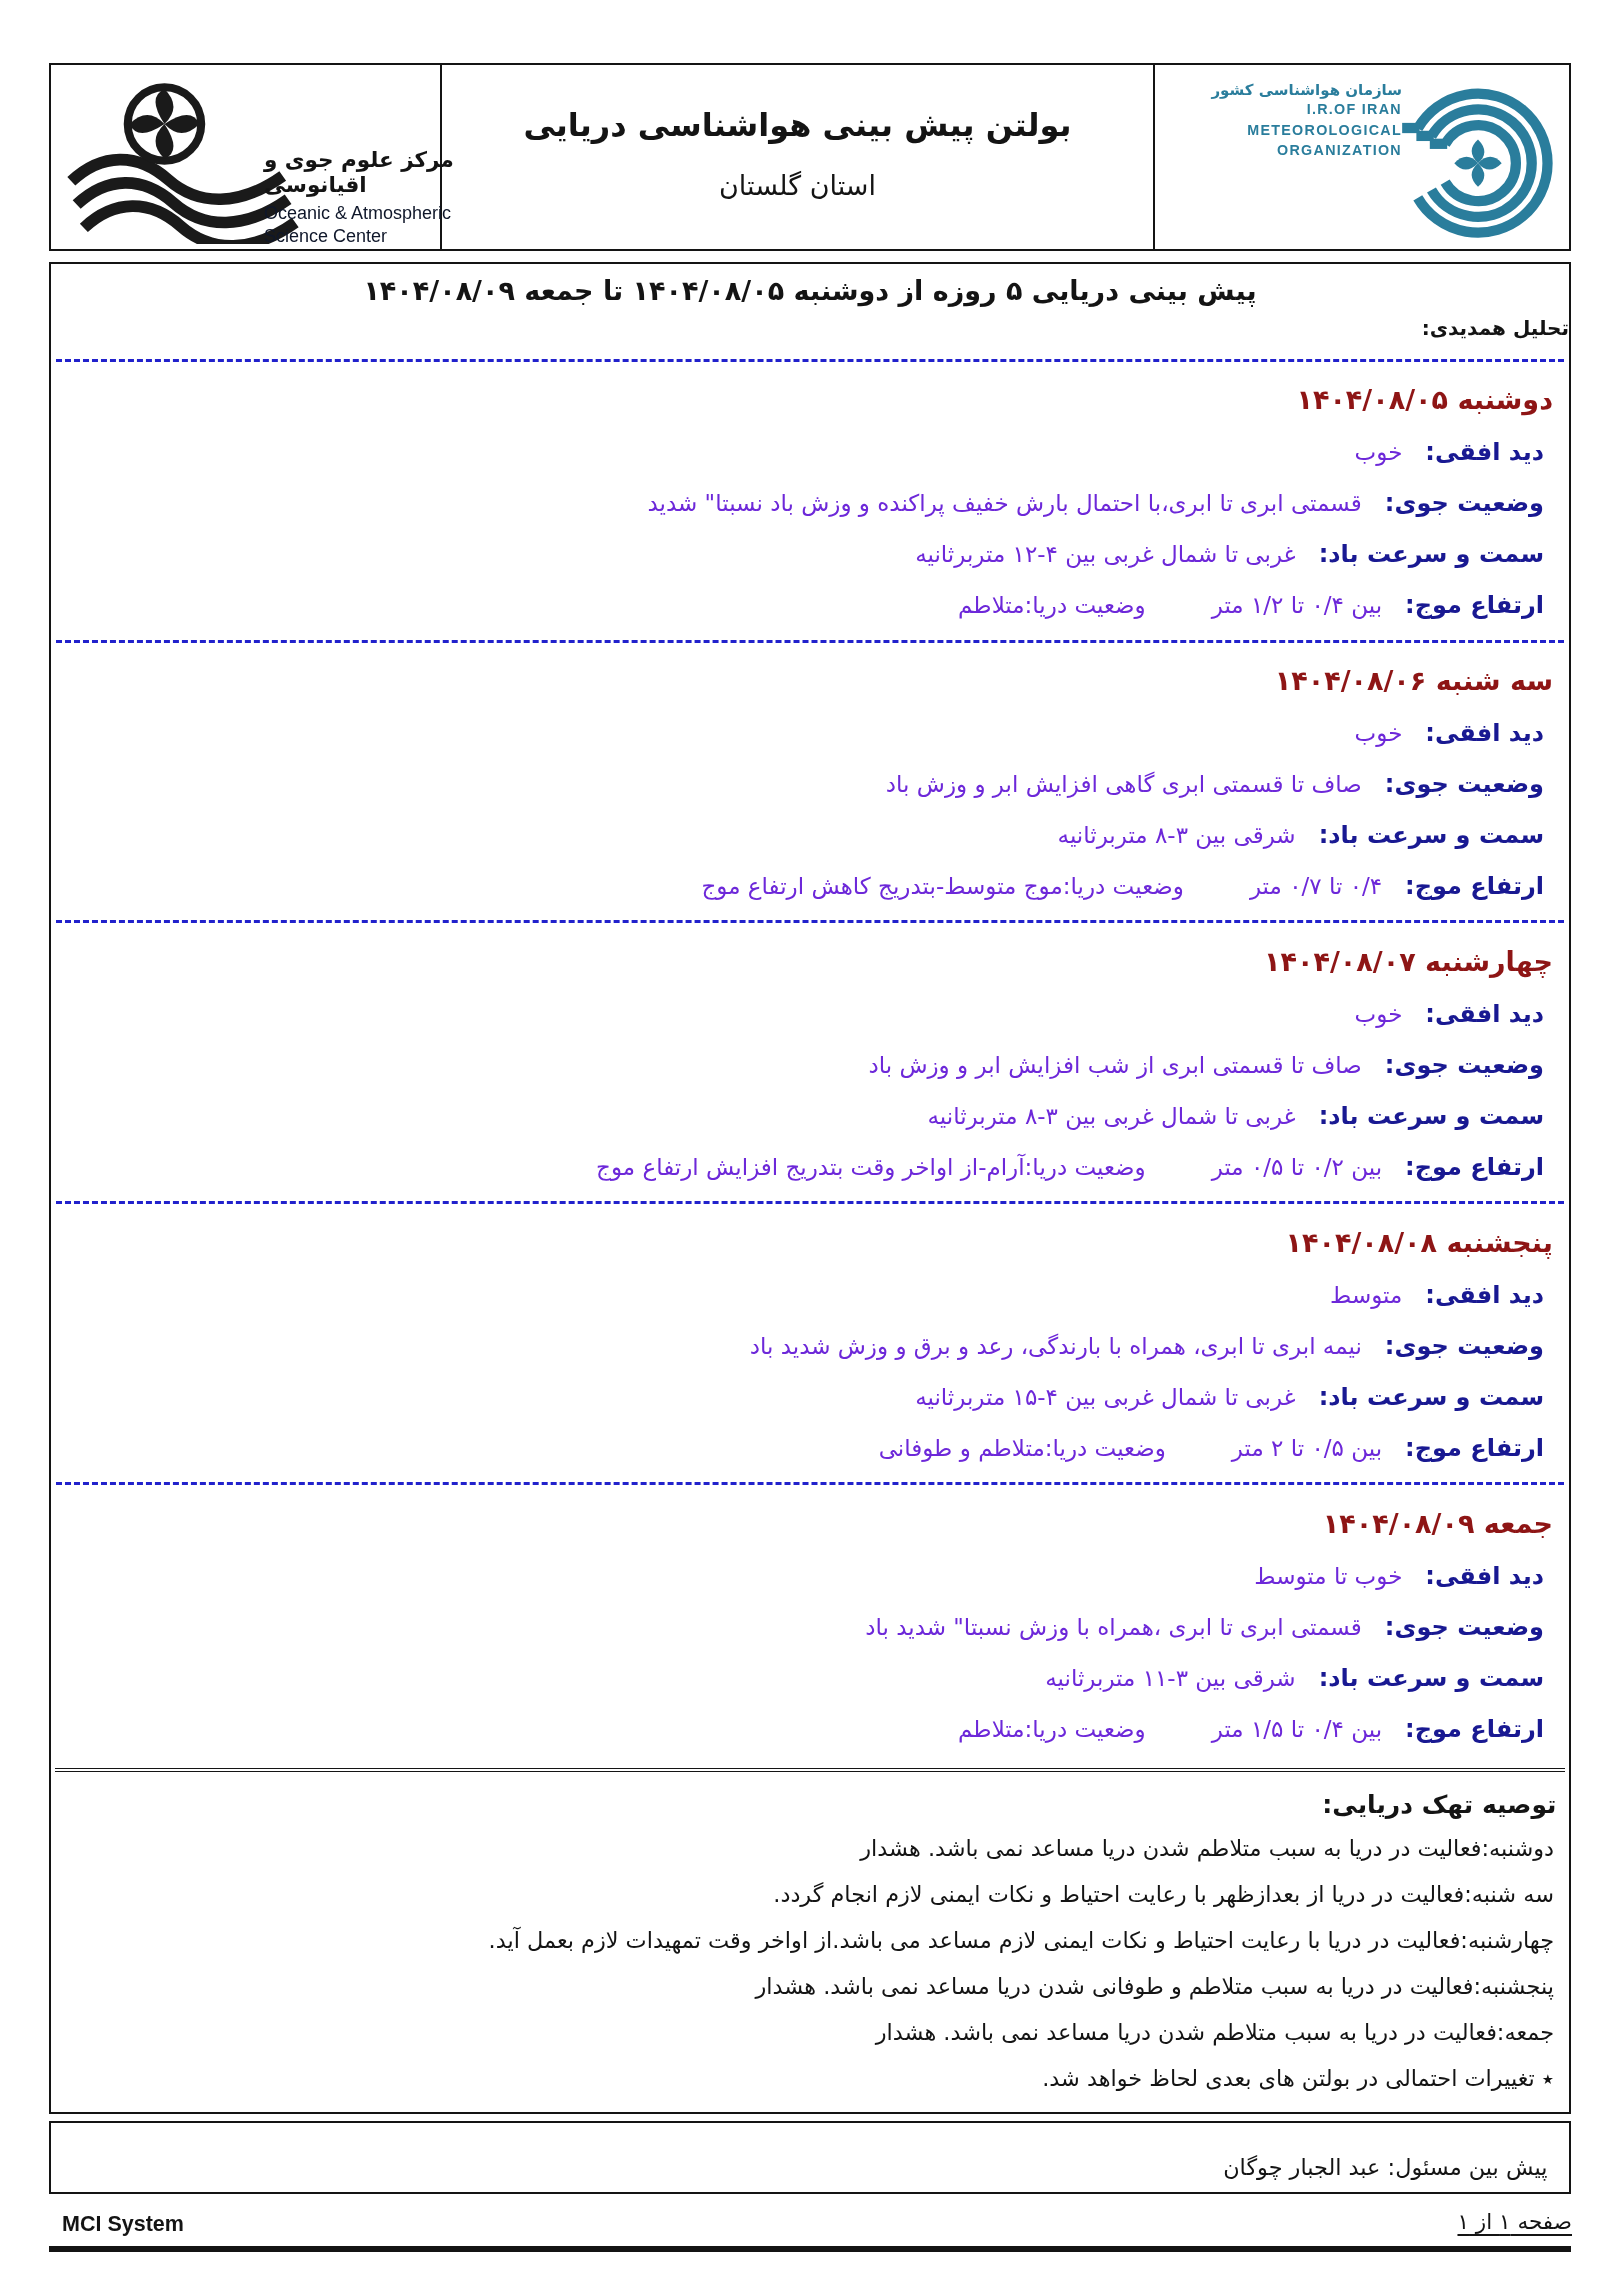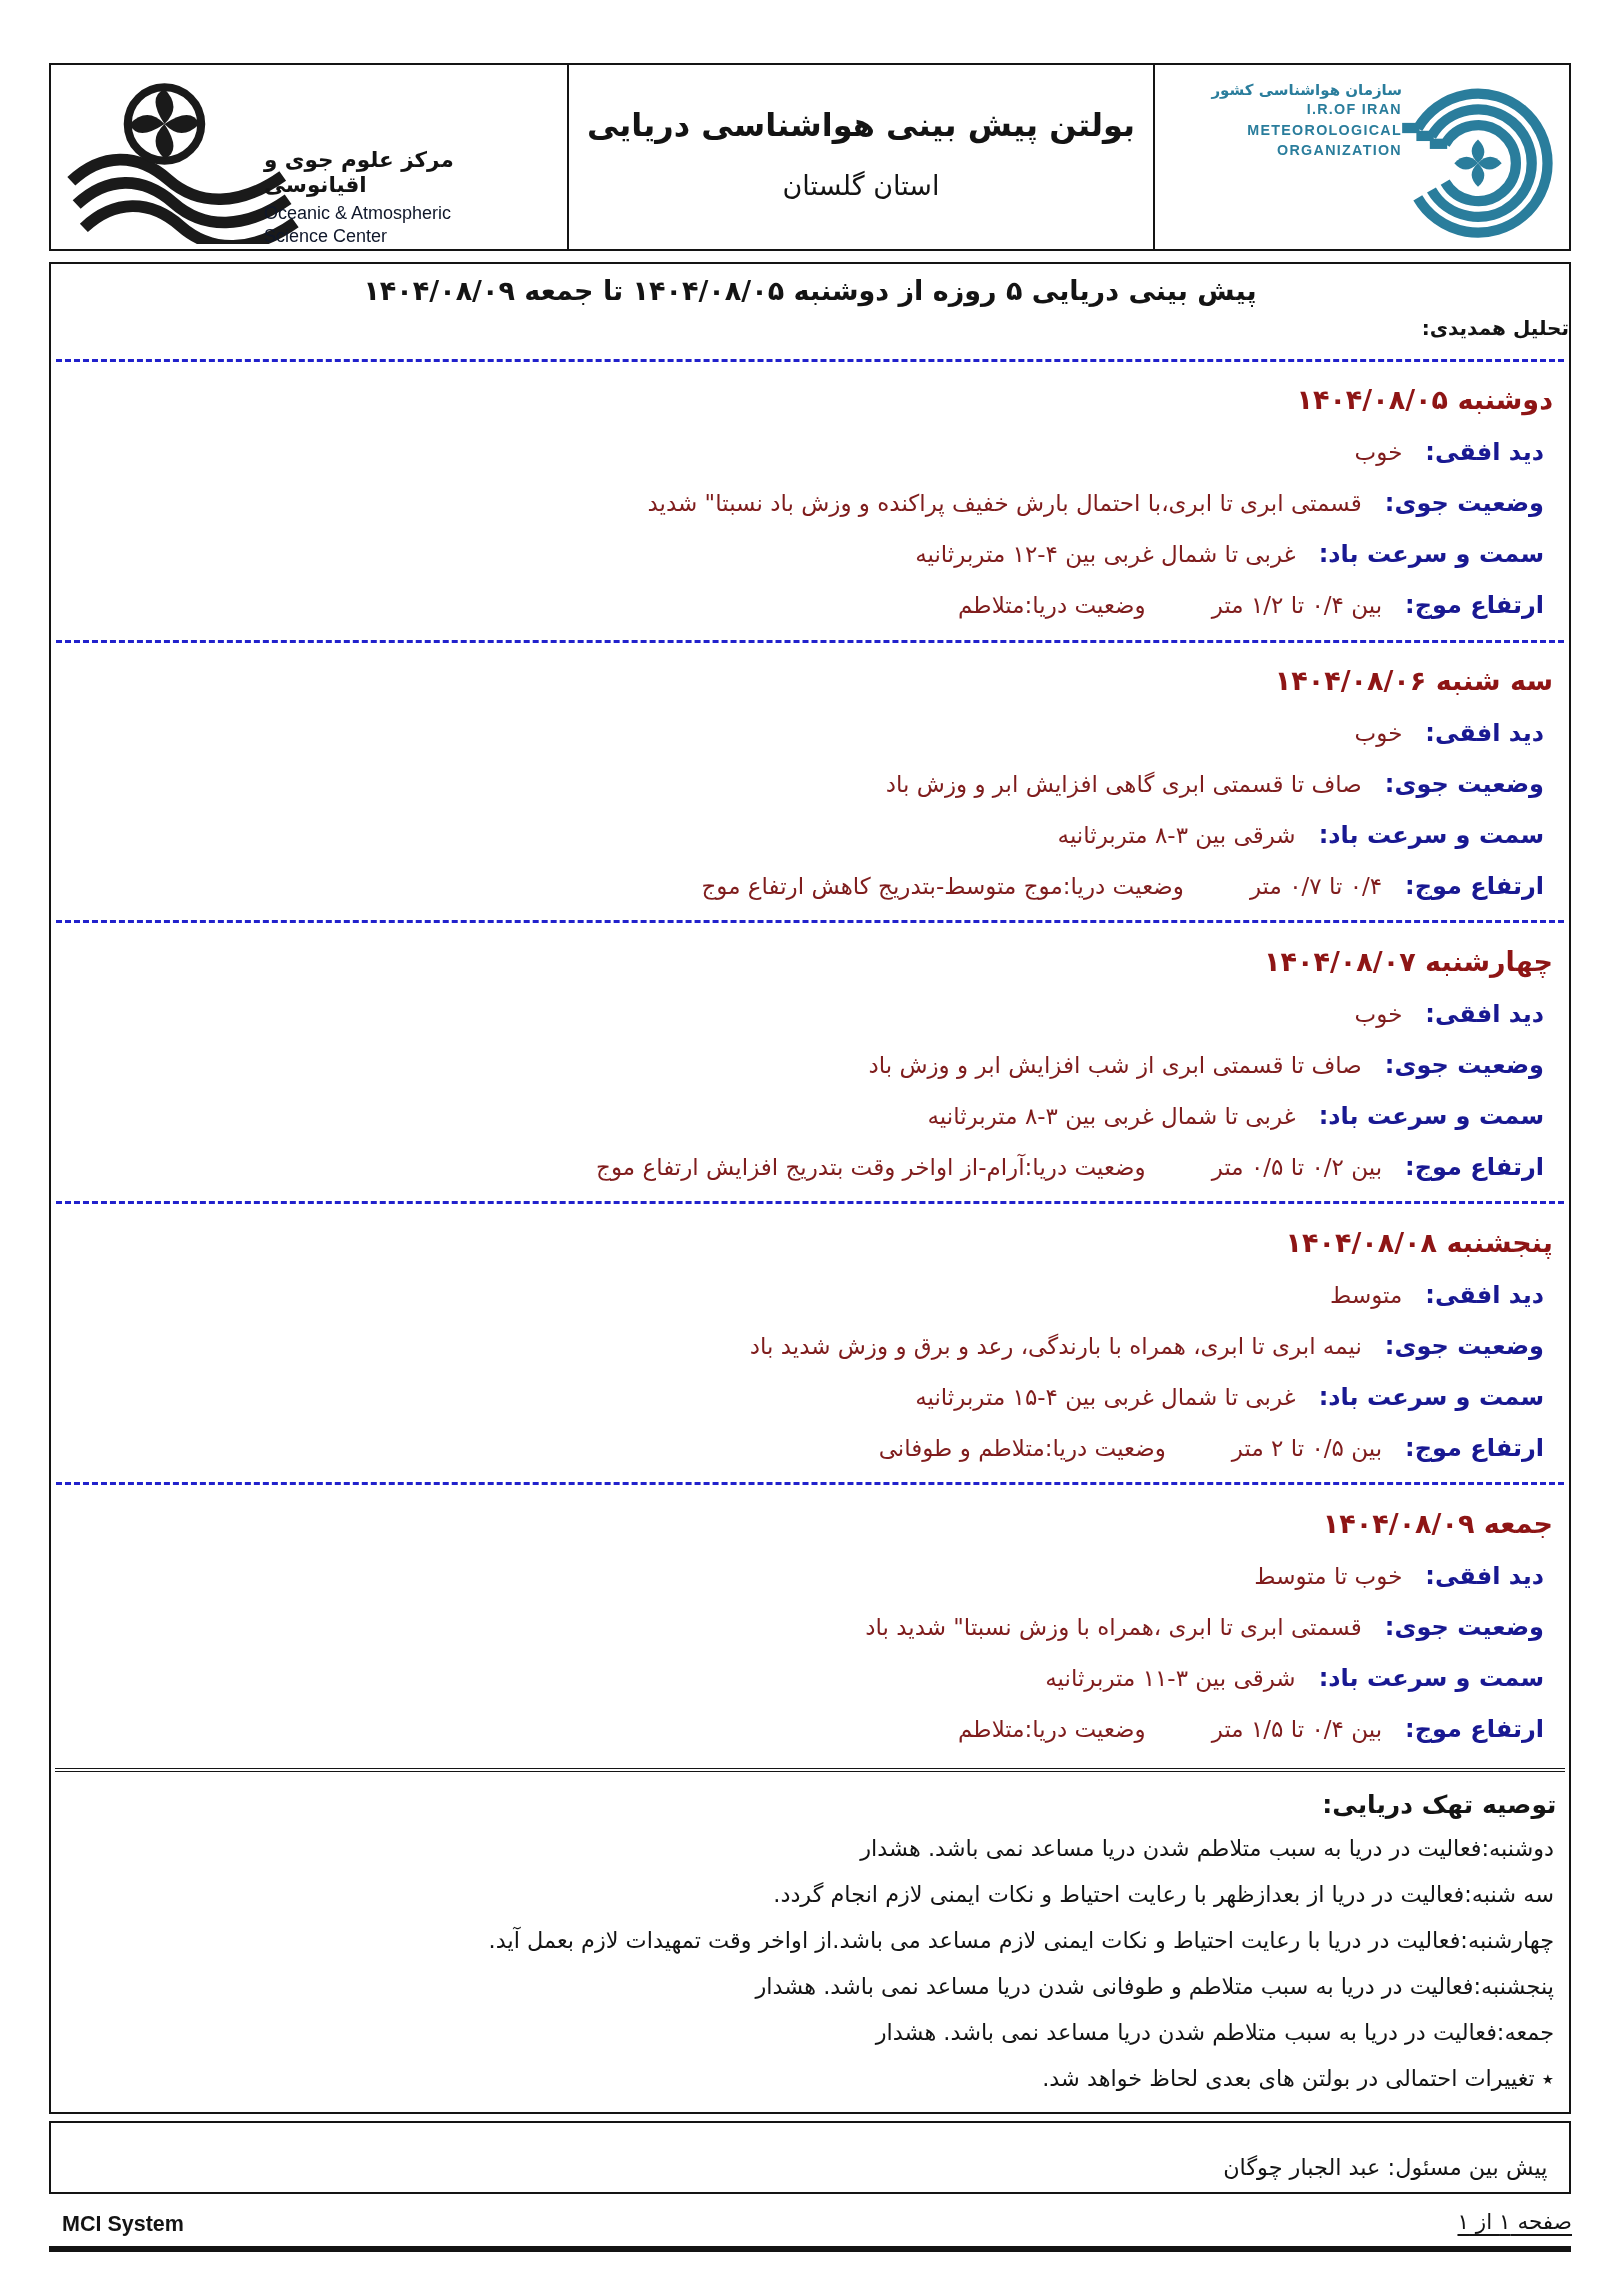--- a/index.html
+++ b/index.html
@@ -3,21 +3,21 @@
 <meta charset="utf-8">
 <style>
   html,body{margin:0;padding:0;background:#ffffff;}
   .page{position:relative;width:1621px;height:2293px;background:#ffffff;overflow:hidden;
         font-family:"DejaVu Sans",sans-serif;color:#141414;}
 
   
   .header-box{position:absolute;left:49px;top:63px;width:1522px;height:188px;
               border:2.7px solid #141414;box-sizing:border-box;display:flex;}
   .hcell{position:relative;box-sizing:border-box;height:100%;}
-  .hcell-left{width:518px;border-right:2.7px solid #141414;}
+  .hcell-left{width:391px;border-right:2.7px solid #141414;}
   .hcell-center{flex:1;border-right:2.7px solid #141414;text-align:center;}
   .hcell-right{width:414px;}
   .doc-title{margin-top:41px;font-size:32px;font-weight:bold;}
   .doc-subtitle{margin-top:26px;font-size:27px;}
   .oasc-svg{position:absolute;left:12.5px;top:7.2px;}
   .oasc-text{position:absolute;left:213px;top:82px;width:251px;text-align:left;}
   .oasc-fa{font-size:21.5px;font-weight:bold;direction:rtl;text-align:left;}
   .oasc-en{font-size:18px;line-height:22.4px;color:#0f172a;margin-top:5.4px;
            font-family:"Liberation Sans",sans-serif;}
   .irimo-text{position:absolute;right:167px;top:16px;text-align:right;color:#2a7d9c;}
@@ -31,21 +31,21 @@
             border:2.7px solid #141414;box-sizing:border-box;direction:rtl;overflow:hidden;}
   .main-title{margin-top:10.7px;height:41px;font-size:27px;font-weight:bold;
               text-align:center;white-space:nowrap;}
   .analysis-label{height:43px;font-size:20px;font-weight:bold;padding-right:0;}
   .dashed-divider{border-top:3.6px dashed #2121cc;margin:0 5.4px;height:0;}
   .day-header{font-size:27px;font-weight:bold;color:#8e1515;
               margin:19.7px 16px 7.2px 0;height:38px;line-height:38px;}
   .frow{display:flex;align-items:center;height:51px;padding-right:25px;
         column-gap:23px;white-space:nowrap;}
   .flabel{color:#191992;font-weight:bold;font-size:24px;}
-  .fvalue{color:#7f1d1d;font-size:23px;}
+  .fvalue{color:#6d28d9;font-size:23px;}
   .sea-state{margin-inline-start:43px;}
   .day-block .dashed-divider{margin-top:9px;}
   .solid-sep{margin:14.3px 3.6px 0 3.6px;height:3.6px;border-top:1.8px solid #141414;
              border-bottom:1.8px solid #141414;box-sizing:border-box;}
   .advisory-title{font-size:25px;font-weight:bold;padding-right:12.5px;
                   margin-top:12.5px;height:41px;line-height:41px;}
   .rec-line{font-size:22.4px;line-height:46px;padding-right:15px;white-space:nowrap;}
 
   
   .footer-box{position:absolute;left:49px;top:2121px;width:1522px;height:73px;

